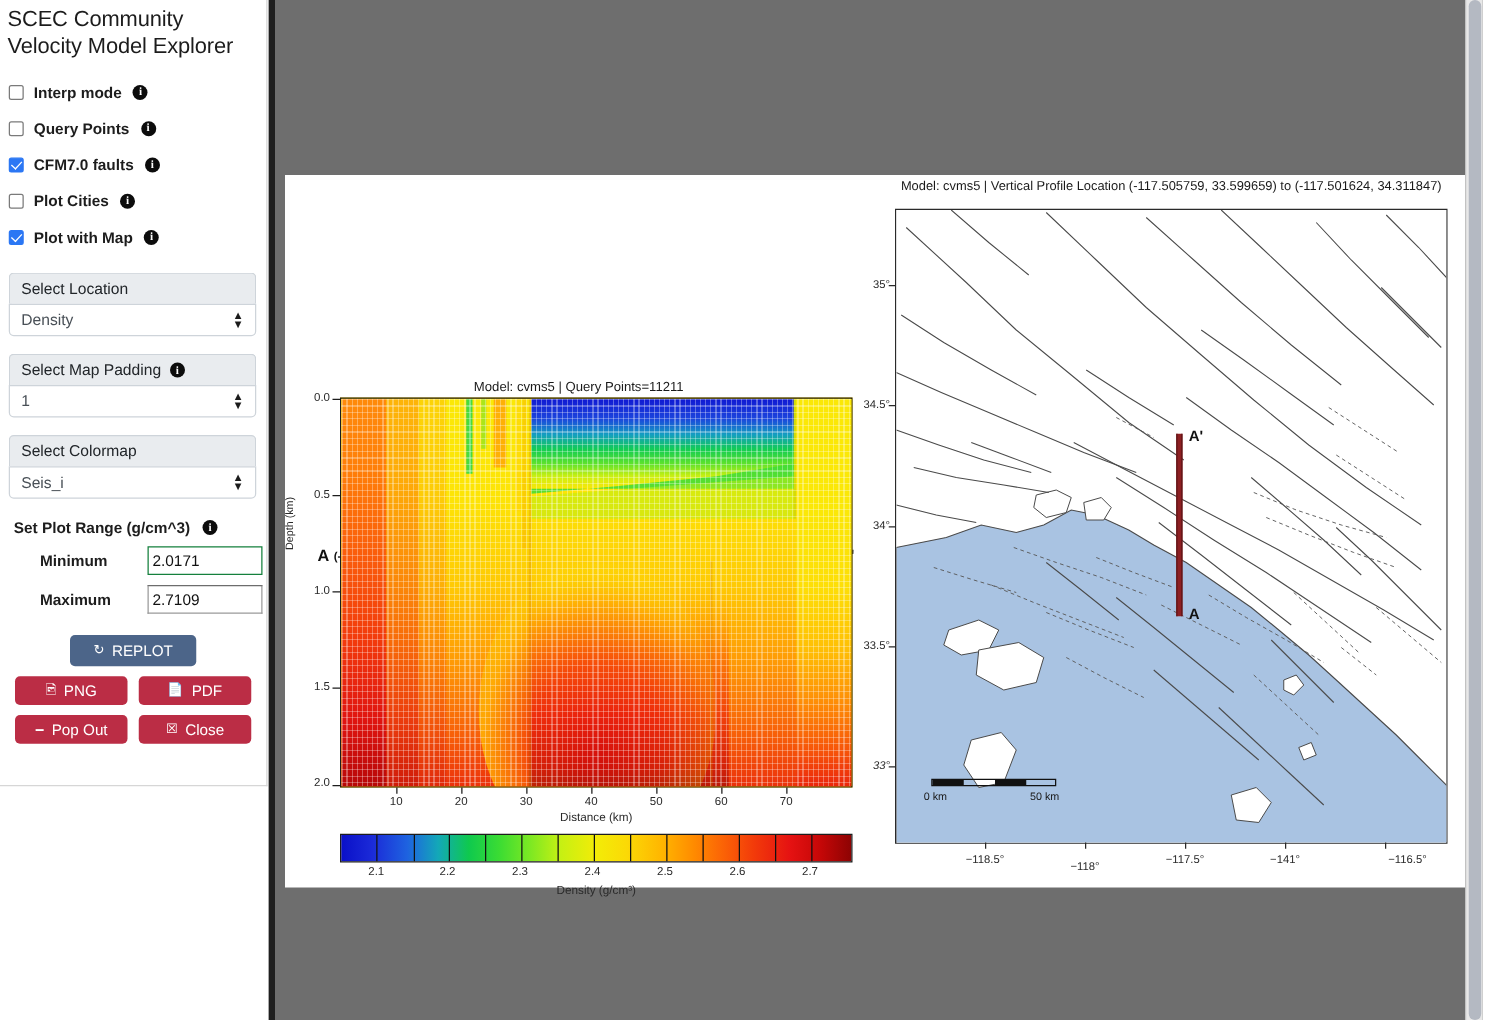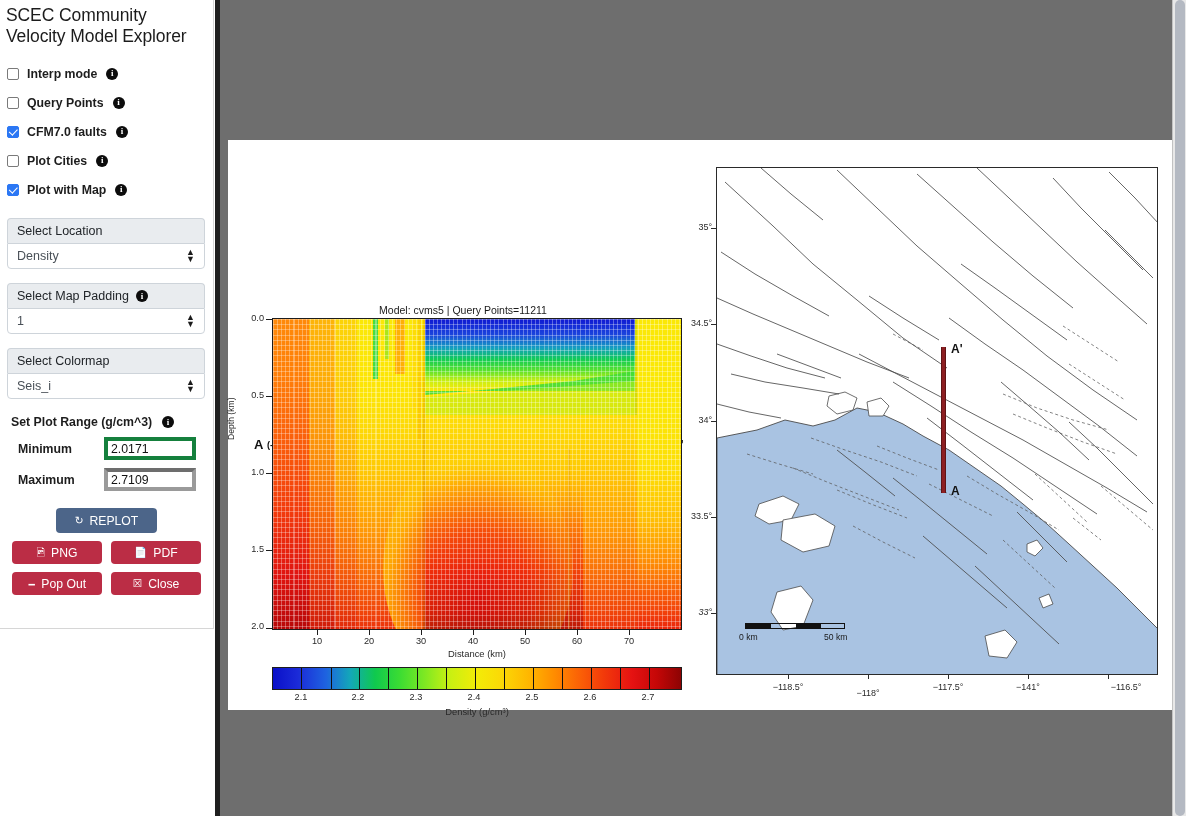--- a/index.html
+++ b/index.html
@@ -67,24 +67,24 @@
     font-size: 12.5px; color: #495057; position: relative;
   }
   .updown { font-size: 9px; line-height: 7px; text-align: center; color: #1b1b1b; }
 
   
   .range-title {
     margin: 16px 0 0 11px; font-size: 12.3px; font-weight: bold; color: #1d1d1d;
     display: flex; align-items: center;
   }
   .range-title .info-i { margin-left: 10px; }
-  .range-row { display: flex; align-items: center; margin: 8px 0 0 18px; }
+  .range-row { display: flex; align-items: center; margin: 8px 0 0 32px; }
   .range-lab { width: 86px; font-size: 12.3px; font-weight: bold; color: #1d1d1d; }
   .range-inp {
-    width: 92px; height: 23px; border: 4px solid #15803d; background: #fff;
+    width: 92px; height: 23px; border: 1px solid #15803d; background: #fff;
     font-size: 12.3px; color: #111; padding: 0 3px; font-family: "Liberation Sans", sans-serif;
     border-radius: 0; outline: none;
   }
   .range-row.second .range-inp { border-color: #9a9a9a; border-top-color:#6d6d6d; }
 
   
   .btn {
     border: none; border-radius: 4px; color: #fff; cursor: pointer;
     display: inline-flex; align-items: center; justify-content: center; gap: 6px;
     font-family: "Liberation Sans", sans-serif;
@@ -436,20 +436,21 @@
         <div class="cbtick" style="left:115px;">2.2</div>
         <div class="cbtick" style="left:173px;">2.3</div>
         <div class="cbtick" style="left:231px;">2.4</div>
         <div class="cbtick" style="left:289px;">2.5</div>
         <div class="cbtick" style="left:347px;">2.6</div>
         <div class="cbtick" style="left:405px;">2.7</div>
         <div id="cblab">Density (g/cm³)</div>
       </div>
 
       <div id="mappanel">
+        <div id="map-title">Model: cvms5 | Vertical Profile Location (-117.505759, 33.599659) to (-117.501624, 34.311847)</div>
 
         <div id="mapbox">
           <svg width="442" height="508" viewBox="0 0 442 508">
             <rect x="0" y="0" width="442" height="508" fill="#ffffff"></rect>
 
             <path d="M0 270 L40 262 L68 252 L96 258 L118 252 L140 240 L160 244 L186 256
                      L206 268 L232 282 L258 300 L284 318 L306 336 L330 356 L352 376
                      L376 398 L400 420 L420 440 L442 462 L442 508 L0 508 Z" fill="#a9c3e2" stroke="#4a4a4a" stroke-width="0.9"></path>
 
             <path d="M112 228 L128 224 L140 230 L136 242 L120 246 L110 238 Z" fill="#ffffff" stroke="#4a4a4a" stroke-width="0.8"></path>

